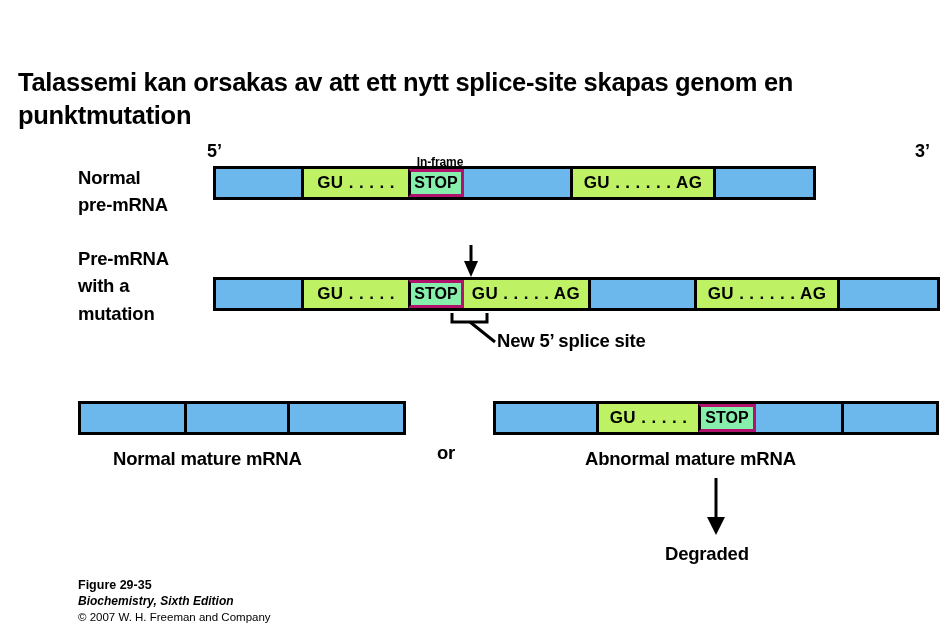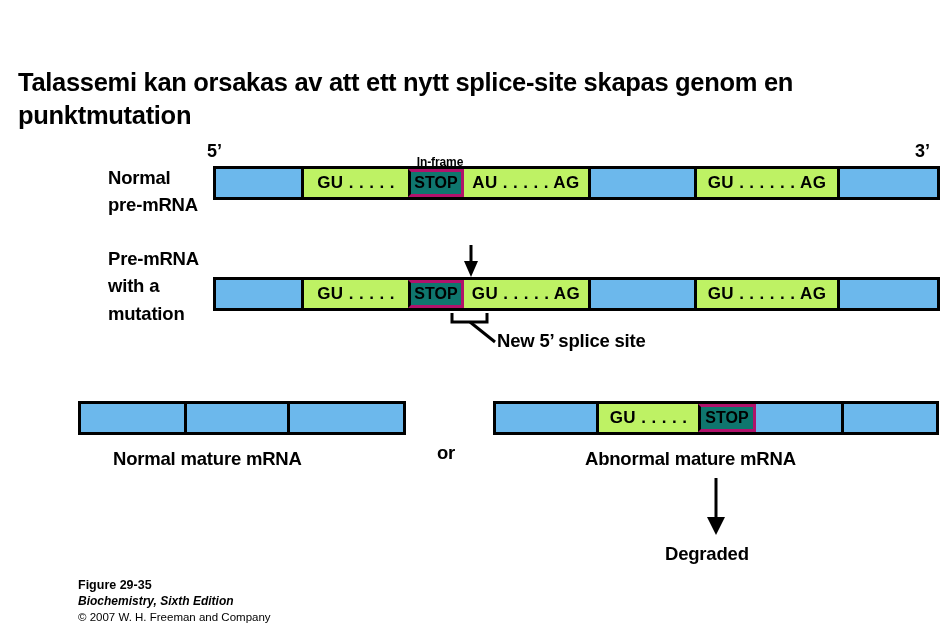--- a/index.html
+++ b/index.html
@@ -50,21 +50,21 @@
     white-space: nowrap;
     overflow: hidden;
   }
   .seg.exon {
     background: #6CB8EC;
   }
   .seg.intron {
     background: #bef264;
   }
   .seg.stop {
-    background: #0f766e;
+    background: #86efac;
     border: 3px solid #B1126B;
     font-size: 16px;
     letter-spacing: 0px;
   }
   .seg + .seg {
     border-left: 3px solid #000000;
   }
   .seg.stop + .seg {
     border-left: none;
   }
@@ -72,21 +72,20 @@
     margin-left: -0px;
   }
 
   
   .rowlabel {
     position: absolute;
     font-size: 18.5px;
     font-weight: bold;
     line-height: 1.48;
     letter-spacing: -0.2px;
-    margin-left: 30px;
   }
 
   
   .annot {
     position: absolute;
     font-size: 12px;
     font-weight: bold;
     line-height: 1.25;
     text-align: center;
     letter-spacing: -0.1px;
@@ -140,21 +139,20 @@
 
 <div class="rowlabel" style="left:78px; top:164px;">
   <div>Normal</div>
   <div>pre-mRNA</div>
 </div>
 
 <div class="strand" id="strand-normal-premrna" style="left:213px; top:166px;">
     <div class="seg exon" style="width: 85px;"></div>
     <div class="seg intron" style="width: 107px;">GU . . . . .</div>
     <div class="seg stop" style="width: 56px;">STOP</div>
-    <div class="seg intron" style="width: 124px;">AU . . . . . AG</div>
     <div class="seg exon" style="width: 106px;"></div>
     <div class="seg intron" style="width: 143px;">GU . . . . . . AG</div>
     <div class="seg exon" style="width: 100px;"></div>
   </div>
 
 <div class="rowlabel" style="left:78px; top:245px;">
   <div>Pre-mRNA</div>
   <div>with a</div>
   <div>mutation</div>
 </div>

